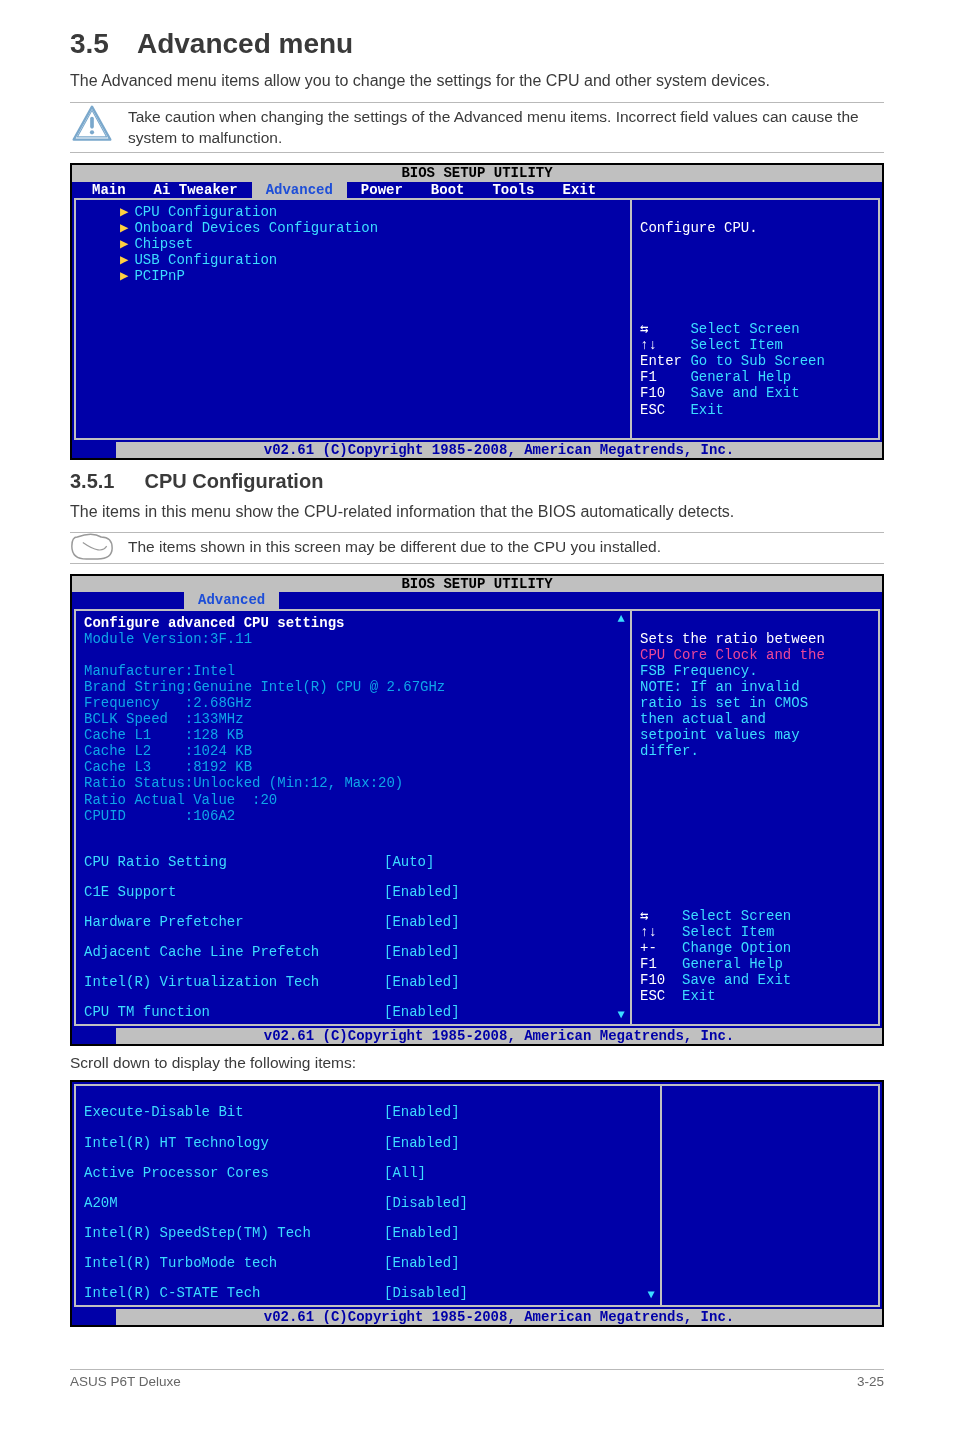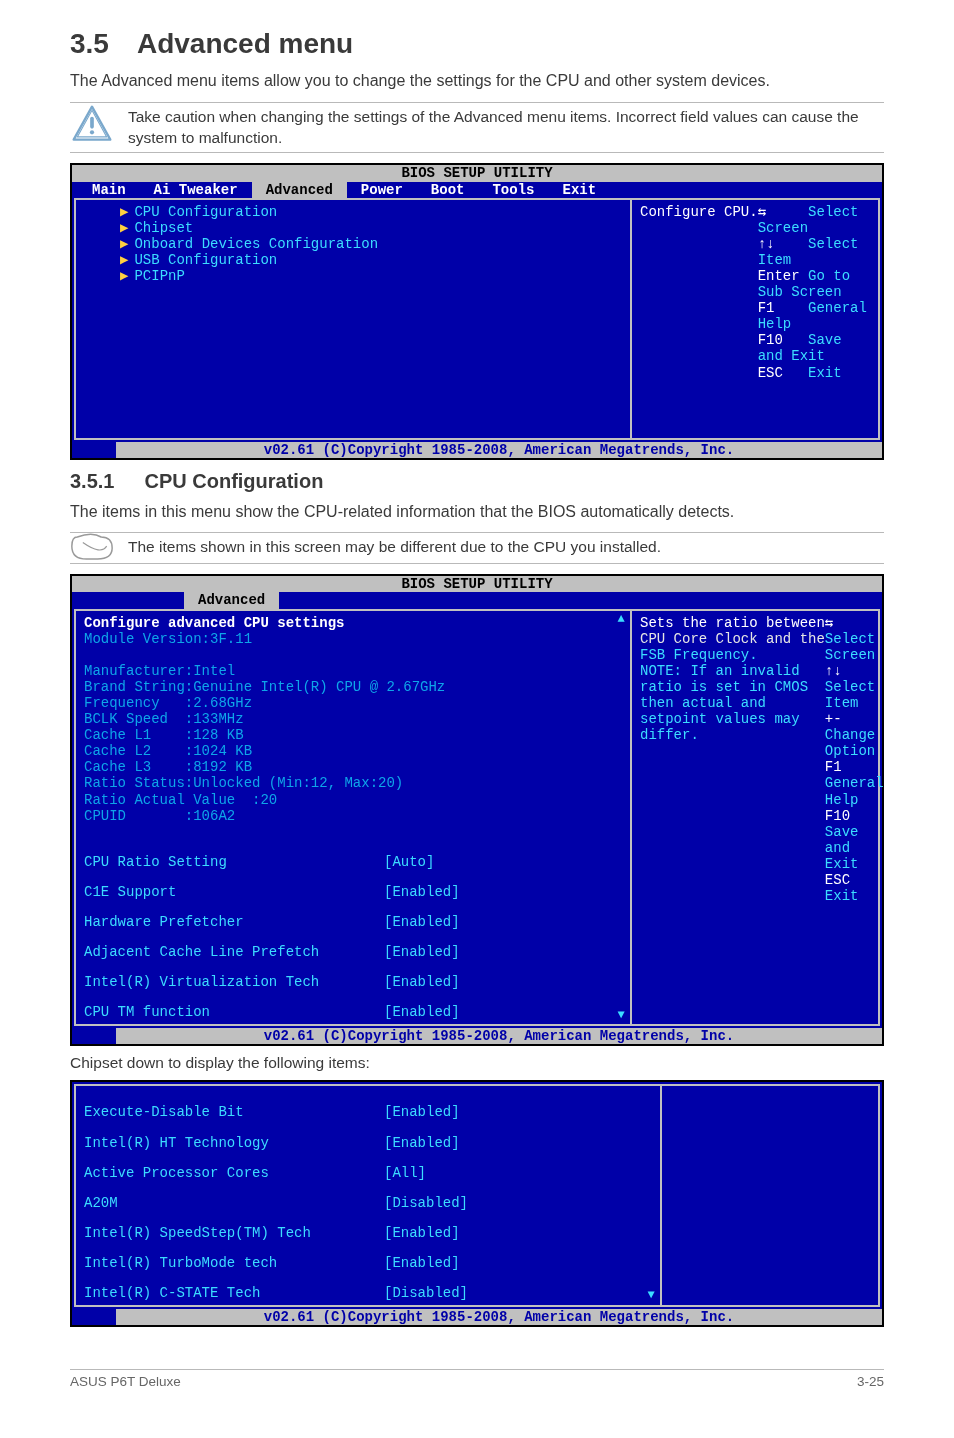--- a/index.html
+++ b/index.html
@@ -50,45 +50,45 @@
     padding: 0 0;
   }
   .bios .tabs {
     display: flex;
     background: #0000a8;
     color: #fff;
     font-weight: bold;
     padding: 0 6px;
   }
   .bios .tab { padding: 0 14px; }
-  .bios .tab.sel { background: #c0c0c0; color: #000000; }
+  .bios .tab.sel { background: #c0c0c0; color: #1d4ed8; }
   .bios .body {
     display: flex;
     background: #0000a8;
     border: 2px solid #c0c0c0;
     border-top: 2px solid #c0c0c0;
     margin: 0 2px 2px 2px;
   }
   .bios .left {
     flex: 1;
     padding: 4px 8px;
     color: #3cdcff;
   }
   .bios .left .heading { color: #fff; font-weight: bold; }
   .bios .left .dim { color: #0ea5e9; }
   .bios .left .row { display: flex; margin-top: 14px; }
   .bios .left .row .lab { flex: 0 0 300px; }
   .bios .left .row .val { color: #3cdcff; }
   .bios .right {
     width: 230px;
     border-left: 2px solid #c0c0c0;
-    padding: 4px 8px;
+    padding: 20px 8px;
     color: #3cdcff;
     display: flex;
-    flex-direction: row;
+    flex-direction: column;
   }
   .bios .right .desc { flex: 0 0 auto; }
   .bios .right .spacer { flex: 1 1 auto; }
   .bios .right .keys { }
   .bios .right .keys .k { color: #fff; }
   .bios .footer {
     background: #c0c0c0;
     color: #0000a8;
     font-weight: bold;
     text-align: center;
@@ -155,22 +155,22 @@
       <span class="tab">Ai Tweaker</span>
       <span class="tab sel">Advanced</span>
       <span class="tab">Power</span>
       <span class="tab">Boot</span>
       <span class="tab">Tools</span>
       <span class="tab">Exit</span>
     </div>
   <div class="body">
     <div class="left" id="bios1-left" style="min-height:230px;margin-left:36px;">
         <div><span class="tri">▶</span>CPU Configuration</div>
+        <div><span class="tri">▶</span>Onboard Devices Configuration</div>
         <div><span class="tri">▶</span>Chipset</div>
-        <div><span class="tri">▶</span>Onboard Devices Configuration</div>
         <div><span class="tri">▶</span>USB Configuration</div>
         <div><span class="tri">▶</span>PCIPnP</div>
       </div>
     <div class="right">
       <div class="desc white">Configure CPU.</div>
       <div class="spacer"></div>
       <div class="keys" id="bios1-keys">
           <div><span class="k">⇆&nbsp;&nbsp;&nbsp;&nbsp;</span> Select Screen</div>
           <div><span class="k">↑↓&nbsp;&nbsp;&nbsp;</span> Select Item</div>
           <div><span class="k">Enter </span> Go to Sub Screen</div>
@@ -246,21 +246,21 @@
           <span class="val">[Enabled]</span>
         </div>
       </div>
     <div class="sb-col">
       <span>▲</span>
       <span>▼</span>
     </div>
     <div class="right">
       <div class="desc" id="bios2-desc">
           <div style="color: rgb(255, 255, 255);">Sets the ratio between</div>
-          <div style="color: #e5e5e5;">CPU Core Clock and the</div>
+          <div style="color: #ec4899;">CPU Core Clock and the</div>
           <div>FSB Frequency.</div>
           <div>NOTE: If an invalid</div>
           <div>ratio is set in CMOS</div>
           <div>then actual and</div>
           <div>setpoint values may</div>
           <div>differ.</div>
         </div>
       <div class="spacer"></div>
       <div class="keys" id="bios2-keys">
           <div><span class="k">⇆&nbsp;&nbsp;&nbsp;</span> Select Screen</div>
@@ -268,21 +268,21 @@
           <div><span class="k">+-&nbsp;&nbsp;</span> Change Option</div>
           <div><span class="k">F1&nbsp;&nbsp;</span> General Help</div>
           <div><span class="k">F10&nbsp;</span> Save and Exit</div>
           <div><span class="k">ESC&nbsp;</span> Exit</div>
         </div>
     </div>
   </div>
   <div class="footer">v02.61 (C)Copyright 1985-2008, American Megatrends, Inc.</div>
 </div>
 
-<div class="between-text">Chipset down to display the following items:</div>
+<div class="between-text">Scroll down to display the following items:</div>
 
 <div class="bios short">
   <div class="body">
     <div class="left" id="bios3-left">
         <div class="row">
           <span class="lab">Execute-Disable Bit</span>
           <span class="val">[Enabled]</span>
         </div>
         <div class="row">
           <span class="lab">Intel(R) HT Technology</span>

